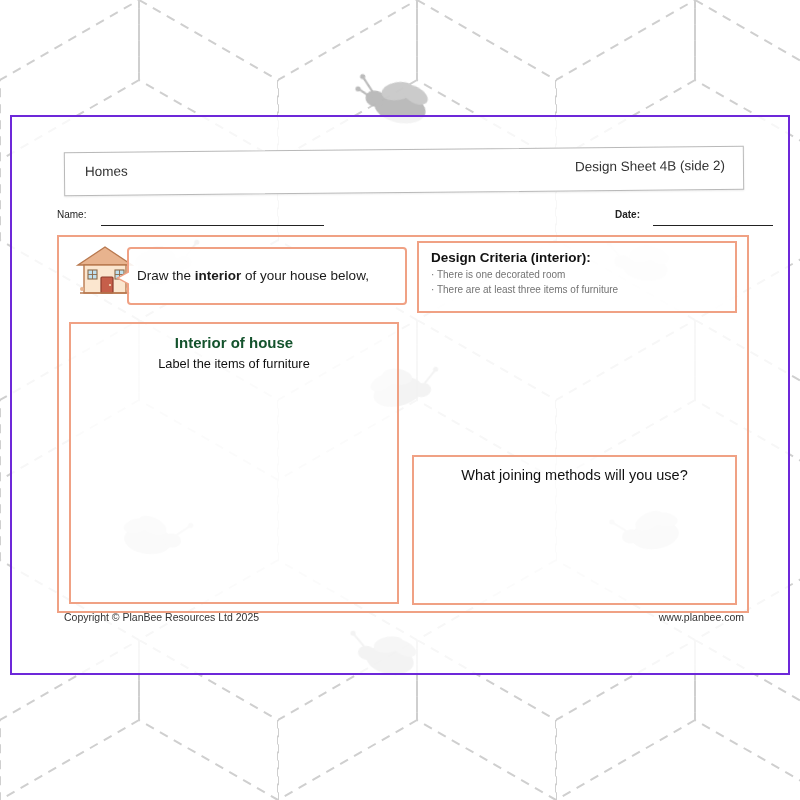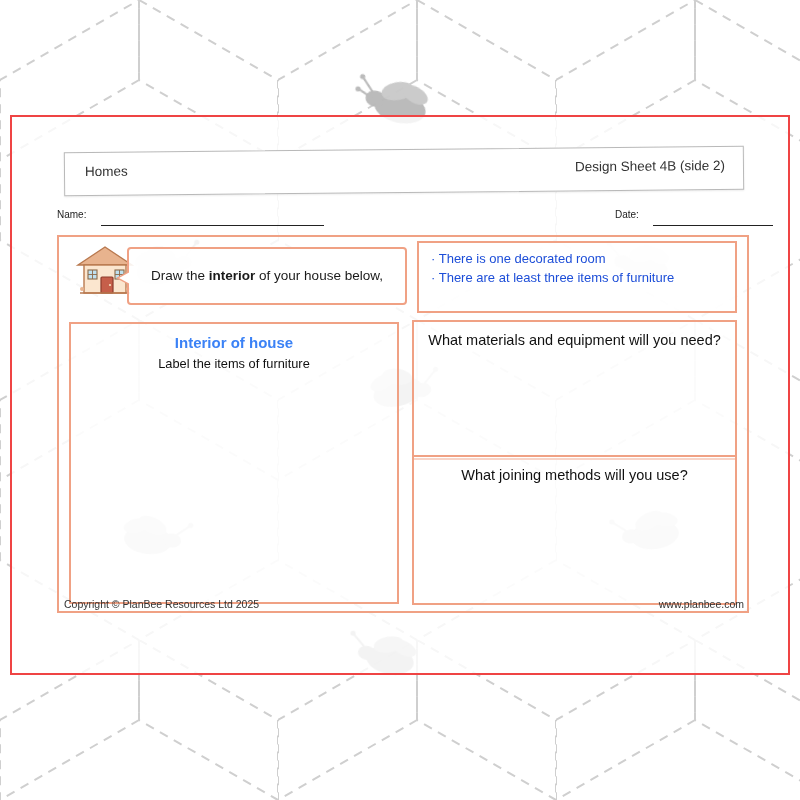--- a/index.html
+++ b/index.html
@@ -27,21 +27,21 @@
   }
 
   
   #sheet {
     position: absolute;
     left: 10px;
     top: 115px;
     width: 780px;
     height: 560px;
     background: rgba(255,255,255,0.82);
-    border: 2px solid #ef4444;
+    border: 2px solid #6d28d9;
     box-sizing: border-box;
     z-index: 2;
   }
 
   .sheet-inner {
     position: absolute;
     inset: 0;
     padding: 0;
   }
 
@@ -82,21 +82,21 @@
     top: 0;
   }
   .namedate .rule {
     position: absolute;
     border-bottom: 1.3px solid #222;
     height: 0;
     top: 16px;
   }
   .nd-name-lbl { left: 0; }
   .nd-name-rule { left: 44px; width: 223px; }
-  .nd-date-lbl { left: 558px; }
+  .nd-date-lbl { left: 558px; font-weight: bold; }
   .nd-date-rule { left: 596px; width: 120px; }
 
   
   .frame-outer {
     position: absolute;
     left: 45px;
     top: 118px;
     width: 692px;
     height: 378px;
     border: 2px solid #f0a184;
@@ -109,21 +109,20 @@
     left: 115px;
     top: 130px;
     width: 280px;
     height: 58px;
     border: 2px solid #f0a184;
     border-radius: 4px;
     background: rgba(255,255,255,0.9);
     box-sizing: border-box;
     display: flex;
     align-items: center;
-    justify-content: center;
     text-align: center;
   }
   .bubble .txt {
     font-size: 13.5px;
     color: #1a1a1a;
     line-height: 1.32;
     padding: 0 8px;
   }
   .bubble .txt b { font-weight: bold; }
   
@@ -169,42 +168,42 @@
     background: rgba(255,255,255,0.85);
     padding: 7px 10px 0 12px;
   }
   .criteria .ctitle {
     font-size: 13.5px;
     font-weight: bold;
     color: #111;
     margin-bottom: 3px;
   }
   .criteria .citem {
-    font-size: 13px;
-    color: #1d4ed8;
+    font-size: 10px;
+    color: #737373;
     line-height: 1.45;
   }
 
   
   .interior {
     position: absolute;
     left: 57px;
     top: 205px;
     width: 330px;
     height: 282px;
     border: 2px solid #f0a184;
     box-sizing: border-box;
     background: rgba(255,255,255,0.55);
     text-align: center;
     padding-top: 10px;
   }
   .interior .ititle {
     font-size: 15px;
     font-weight: bold;
-    color: #3b82f6;
+    color: #14532d;
   }
   .interior .isub {
     font-size: 12.8px;
     color: #111;
     margin-top: 5px;
   }
 
   
   .qbox {
     position: absolute;
@@ -229,21 +228,21 @@
     left: 400px;
     top: 338px;
     width: 325px;
     height: 150px;
   }
 
   
   .footer {
     position: absolute;
     left: 52px;
-    top: 481px;
+    top: 494px;
     width: 680px;
     height: 16px;
     font-size: 10.5px;
     color: #333;
   }
   .footer .copy { position: absolute; left: 0; top: 0; }
   .footer .site { position: absolute; right: 0; top: 0; }
 </style>
 </head>
 <body>
@@ -374,32 +373,30 @@
       </svg>
     </div>
 
     <div class="bubble">
       <div class="txt">
         <span>Draw the </span><b>interior</b><span> of your house below,</span><br>
       </div>
     </div>
 
     <div class="criteria">
+      <div class="ctitle">Design Criteria (interior):</div>
       <div class="citem">· There is one decorated room</div>
       <div class="citem">· There are at least three items of furniture</div>
     </div>
 
     <div class="interior">
       <div class="ititle">Interior of house</div>
       <div class="isub">Label the items of furniture</div>
     </div>
 
-    <div class="qbox q-materials">
-      <span class="qtxt">What materials and equipment will you need?</span>
-    </div>
 
     <div class="qbox q-joining">
       <span class="qtxt">What joining methods will you use?</span>
     </div>
 
     <div class="footer">
       <span class="copy">Copyright © PlanBee Resources Ltd 2025</span>
       <span class="site">www.planbee.com</span>
     </div>
 

